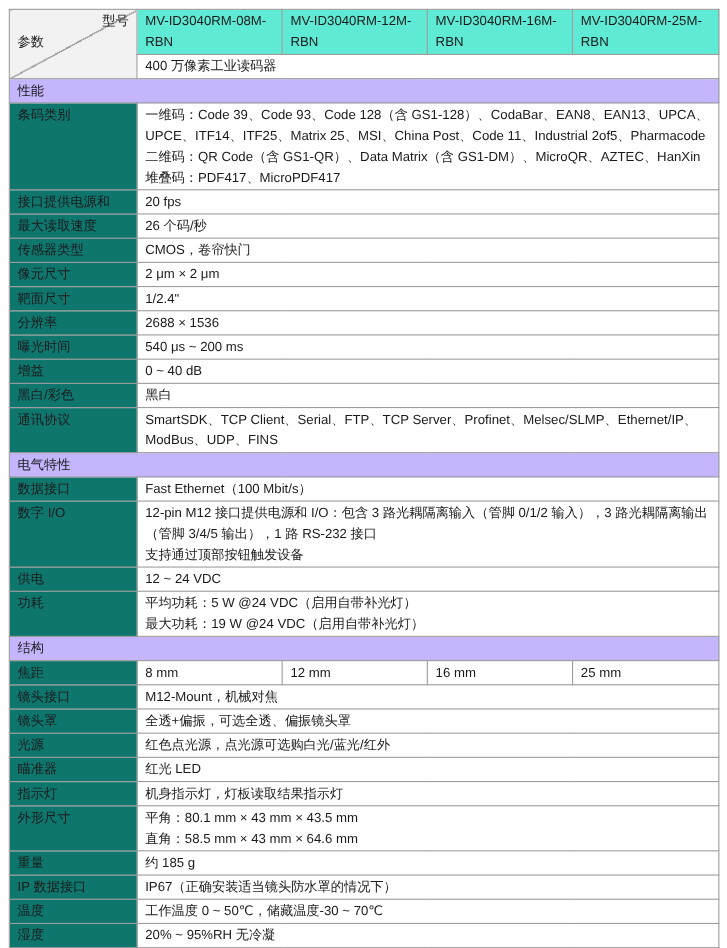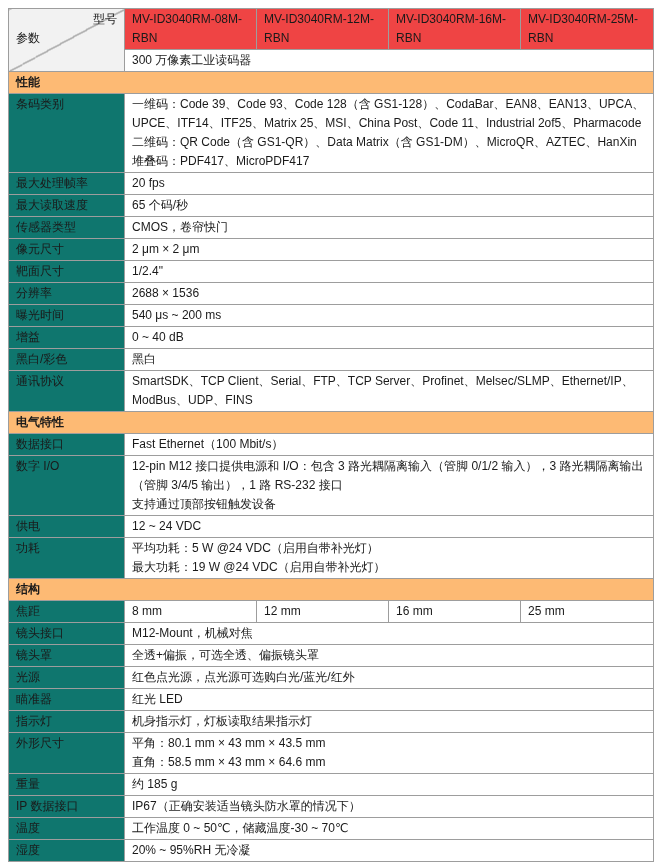--- a/index.html
+++ b/index.html
@@ -20,25 +20,25 @@
     font-size: 12px;
     line-height: 19px;
     padding: 1px 7px;
     vertical-align: top;
     word-wrap: break-word;
   }
   td.label {
     background: #0f766e;
   }
   td.section {
-    font-weight: bold;
-    background: #fdba74;
+    font-weight: normal;
+    background: #c4b5fd;
   }
   td.val { white-space: pre-line; }
-  td.model { background: #ef4444; }
+  td.model { background: #5eead4; }
   td.diag {
     background-color: #f2f2f2;
     background-image: linear-gradient(to bottom right,
       transparent 49.4%, #9d9d9d 49.4%, #9d9d9d 50.6%, transparent 50.6%);
     position: relative;
     padding: 0;
   }
   td.diag .corner-top {
     position: absolute; top: 2px; right: 7px;
     font-size: 12px; line-height: 17px;
@@ -65,39 +65,39 @@
     <td class="diag" rowspan="2">
       <span class="corner-top">型号</span>
       <span class="corner-bottom">参数</span>
     </td>
     <td class="model">MV-ID3040RM-08M-RBN</td>
     <td class="model">MV-ID3040RM-12M-RBN</td>
     <td class="model">MV-ID3040RM-16M-RBN</td>
     <td class="model">MV-ID3040RM-25M-RBN</td>
   </tr>
   <tr>
-    <td colspan="4">300 万像素工业读码器</td>
+    <td colspan="4">400 万像素工业读码器</td>
   </tr>
 
   <tr>
     <td class="section" colspan="5">性能</td>
   </tr>
   <tr>
     <td class="label">条码类别</td>
     <td class="val" colspan="4">一维码：Code 39、Code 93、Code 128（含 GS1-128）、CodaBar、EAN8、EAN13、UPCA、UPCE、ITF14、ITF25、Matrix 25、MSI、China Post、Code 11、Industrial 2of5、Pharmacode
 二维码：QR Code（含 GS1-QR）、Data Matrix（含 GS1-DM）、MicroQR、AZTEC、HanXin
 堆叠码：PDF417、MicroPDF417</td>
   </tr>
   <tr>
-    <td class="label">最大处理帧率</td>
+    <td class="label">接口提供电源和</td>
     <td class="val" colspan="4">20 fps</td>
   </tr>
   <tr>
     <td class="label">最大读取速度</td>
-    <td class="val" colspan="4">65 个码/秒</td>
+    <td class="val" colspan="4">26 个码/秒</td>
   </tr>
   <tr>
     <td class="label">传感器类型</td>
     <td class="val" colspan="4">CMOS，卷帘快门</td>
   </tr>
   <tr>
     <td class="label">像元尺寸</td>
     <td class="val" colspan="4">2 μm × 2 μm</td>
   </tr>
   <tr>

